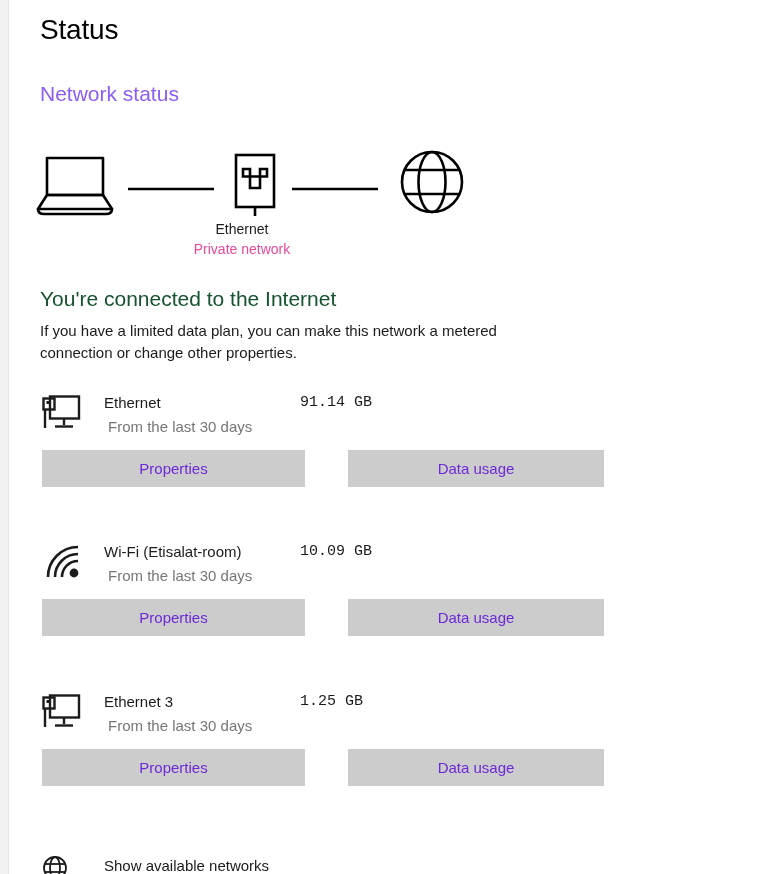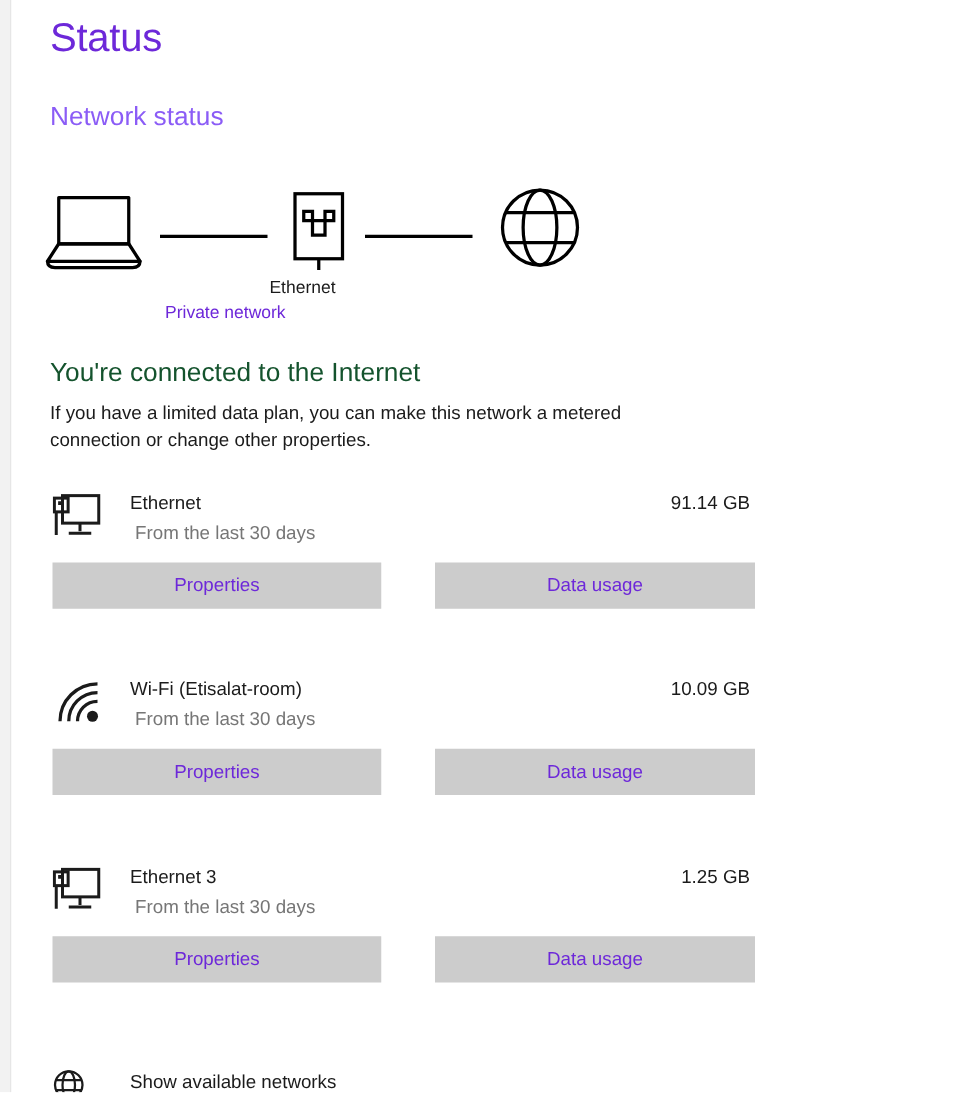--- a/index.html
+++ b/index.html
@@ -45,25 +45,25 @@
     position: absolute;
     left: 0; top: 0;
     width: 768px;
     height: 874px;
   }
 
   .page-title {
     position: absolute;
     left: 40px;
     top: 8px;
-    font-size: 32px;
+    font-size: 28px;
     font-weight: 400;
     line-height: 44px;
     letter-spacing: -0.2px;
-    color: #6d28d9;
+    color: #000000;
     white-space: nowrap;
   }
 
   .section-subtitle {
     position: absolute;
     left: 40px;
     top: 79px;
     font-size: 21px;
     font-weight: 400;
     line-height: 29px;
@@ -90,24 +90,24 @@
     font-size: 14px;
     line-height: 19px;
     color: #1b1b1b;
     white-space: nowrap;
   }
   .topology-label-type {
     position: absolute;
     left: 132px;
     top: 240px;
     width: 220px;
-    text-align: left;
+    text-align: center;
     font-size: 14px;
     line-height: 19px;
-    color: #6d28d9;
+    color: #ec4899;
     white-space: nowrap;
   }
 
   
   .connected-heading {
     position: absolute;
     left: 40px;
     top: 284px;
     font-size: 21px;
     font-weight: 400;
@@ -156,25 +156,25 @@
     font-size: 15px;
     line-height: 22px;
     color: #767676;
     white-space: nowrap;
   }
   .adapter-usage {
     position: absolute;
     left: 300px;
     top: 0px;
     width: 300px;
-    text-align: right;
-    font-size: 15px;
-    line-height: 22px;
-    color: #1b1b1b;
-    white-space: nowrap;
+    font-size: 15px;
+    line-height: 22px;
+    color: #1b1b1b;
+    white-space: nowrap;
+    font-family: Liberation Mono, monospace;
   }
 
   .btn {
     position: absolute;
     top: 58px;
     height: 37px;
     background: #cccccc;
     border: none;
     padding: 0;
     margin: 0;

